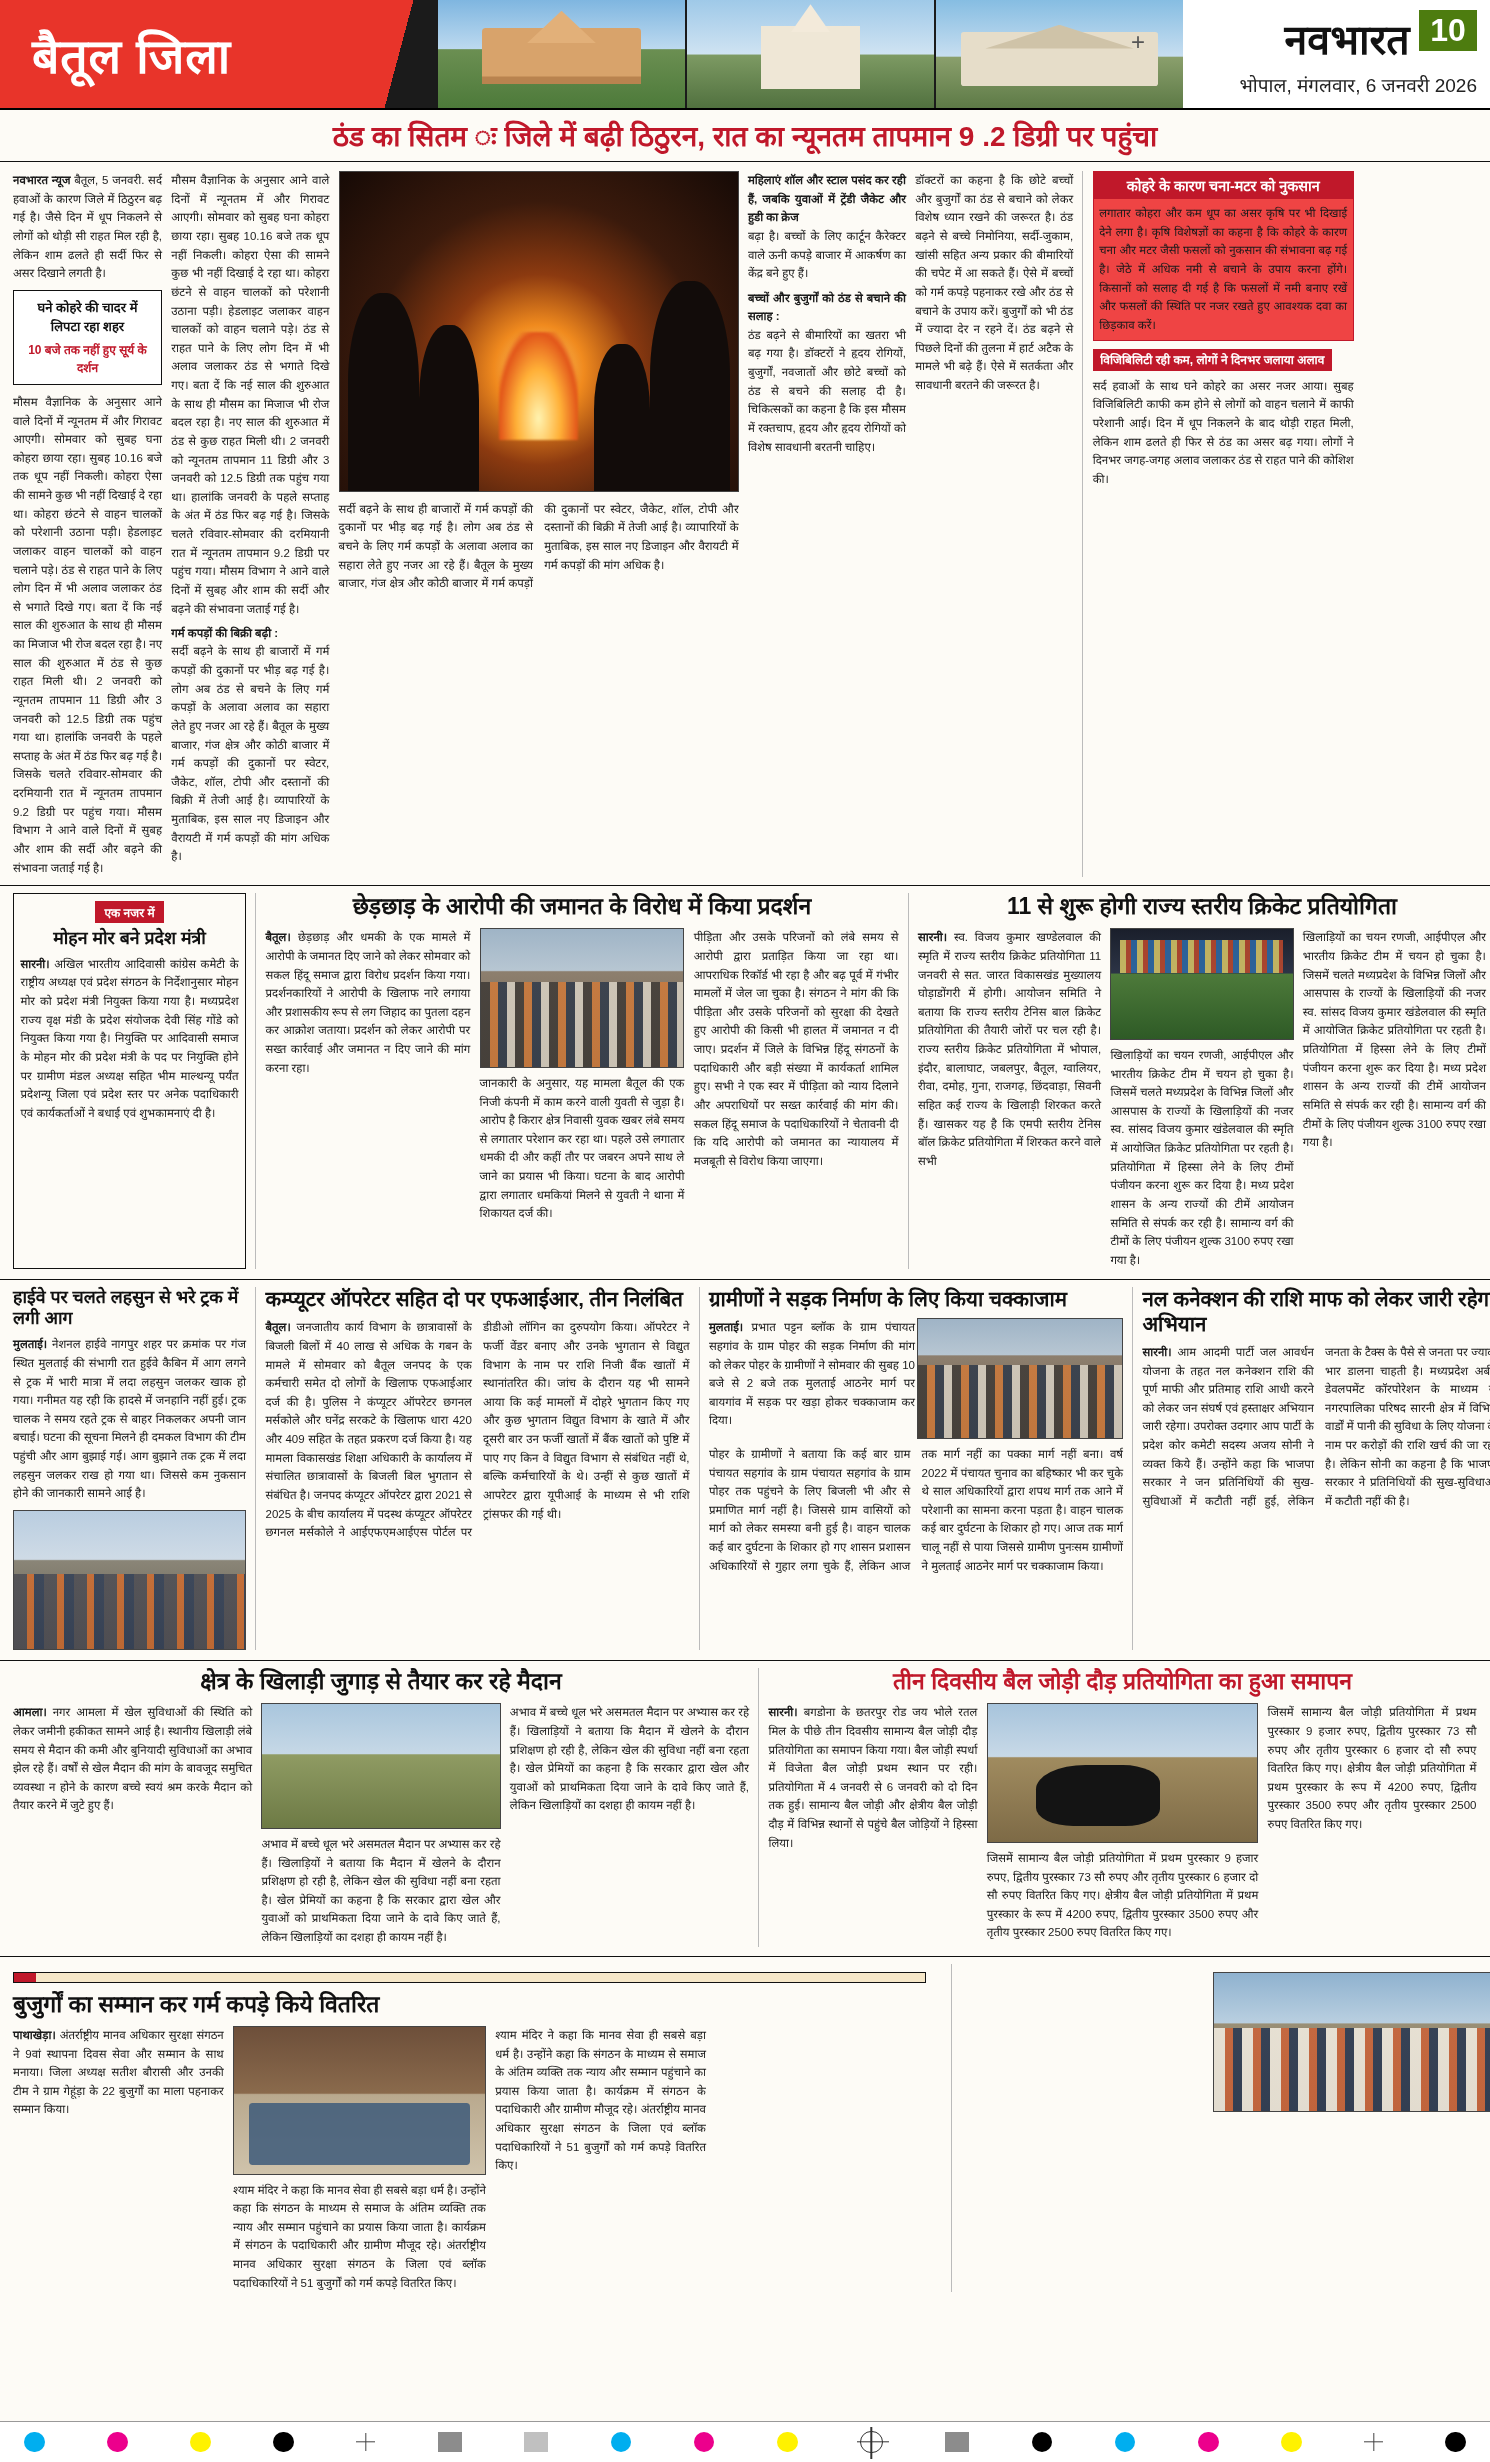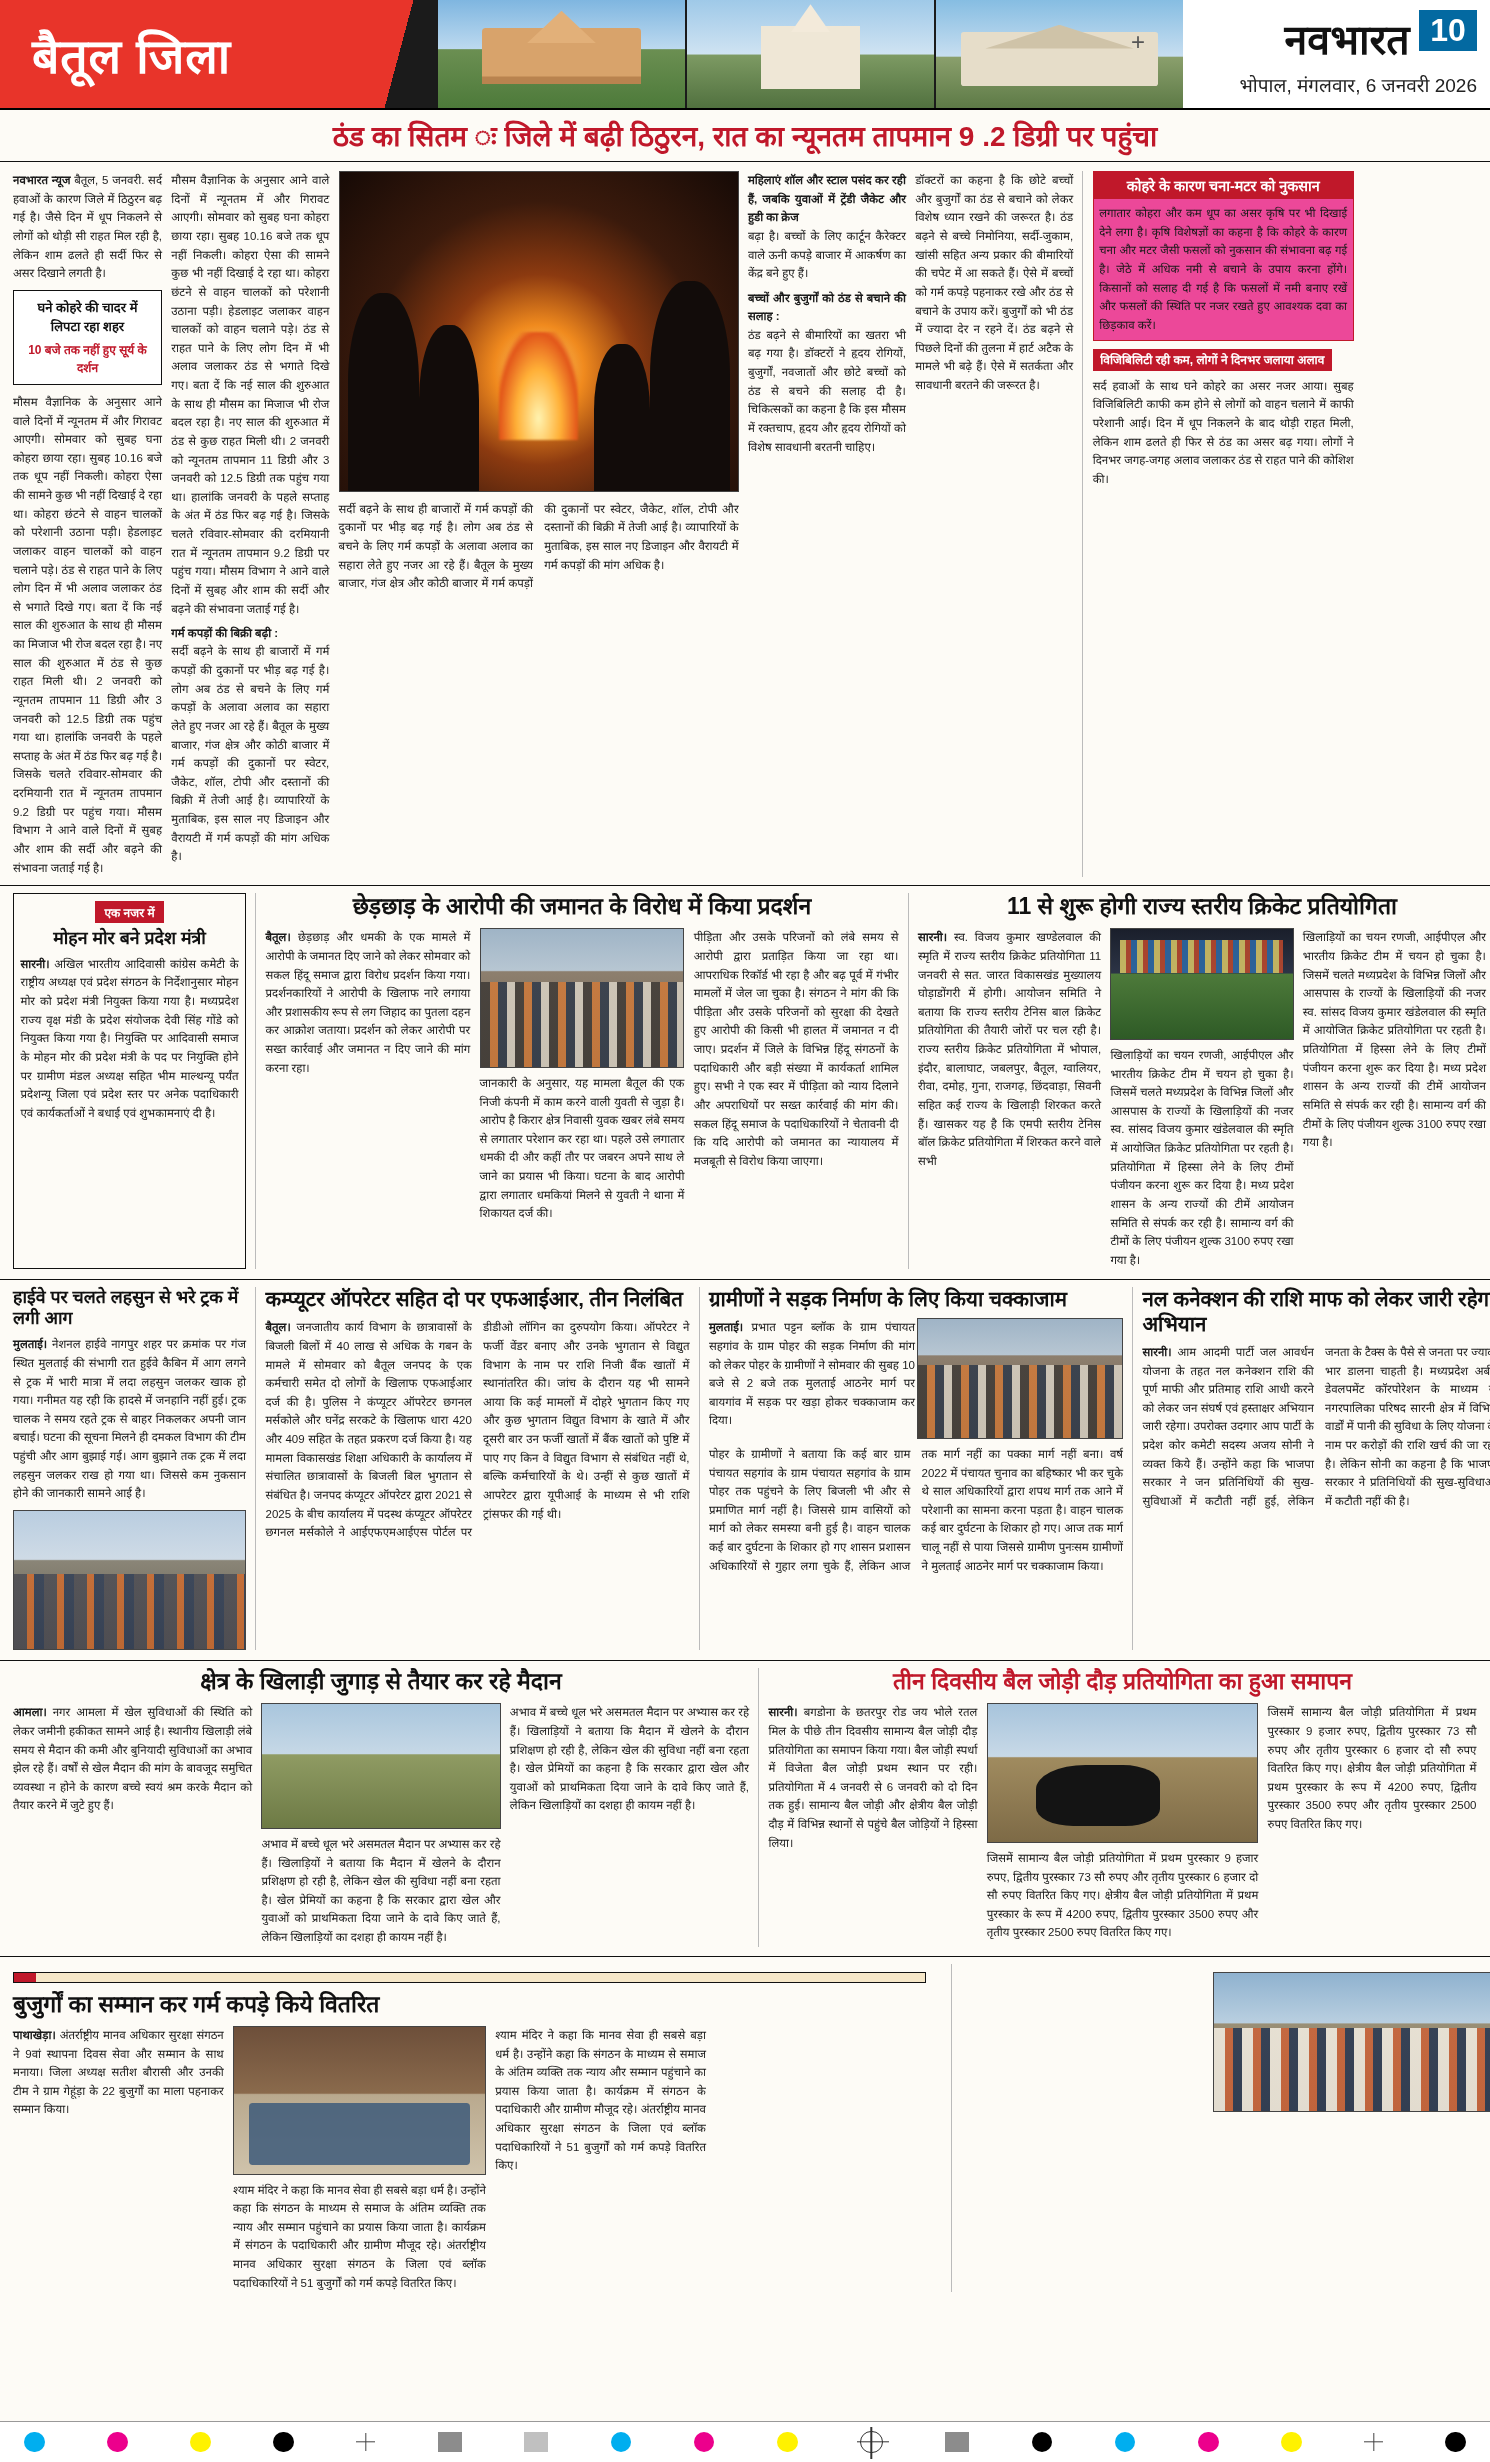--- a/index.html
+++ b/index.html
@@ -36,21 +36,21 @@
   .ph3 { background:linear-gradient(180deg,#86bde2 0%, #c7def0 52%, #8a9f6c 53%, #5d7a46 100%); }
   .ph3::before{content:"";position:absolute;left:10%;bottom:20%;width:80%;height:50%;background:#e6ddc9;border-radius:2.8px;}
   .ph3::after{content:"";position:absolute;left:20%;bottom:55%;width:60%;height:22%;background:#cfc3a8;clip-path:polygon(50% 0,100% 100%,0 100%);}
   .mh-right {
     width:307px; background:#fff; display:flex; flex-direction:column;
     align-items:flex-end; justify-content:center; padding-right:13px; position:relative;
   }
   .mh-plus { position:absolute; left:-52px; top:28px; font-size:24px; color:#555; }
   .mh-brandrow { display:flex; align-items:flex-start; gap:9.3px; }
   .mh-brand { font-size:41px; font-weight:bold; color:#111; letter-spacing:0px; }
-  .mh-pageno { background:#0369a1; color:#fff; font-size:32px; font-weight:bold; padding:1.9px 11.2px; }
+  .mh-pageno { background:#4d7c0f; color:#fff; font-size:32px; font-weight:bold; padding:1.9px 11.2px; }
   .mh-date { font-size:19px; color:#222; margin-top:5.6px; }
 
   
   .lead-headline {
     font-size:28px; font-weight:bold; color:#c0182a; text-align:center;
     padding:11.2px 9.3px 7.5px; line-height:1.15; border-bottom:1.9px solid #111;
   }
 
   
   .col-text { font-size:11.5px; line-height:1.62; text-align:justify; color:#1a1a1a; }
@@ -77,21 +77,21 @@
   .f4{right:22%;width:14%;height:46%;}
   .lead-photo .flame{position:absolute;left:40%;bottom:16%;width:20%;height:34%;background:radial-gradient(ellipse at 50% 80%,#fff3b0,#ffb037 40%,#e2561a 70%,rgba(0,0,0,0) 78%);filter:blur(0.9px);}
 
   .highlight-box {
     border:1.9px solid #111; padding:7.5px 7.5px; margin-top:7.5px; background:#fff;
     font-size:12.6px; line-height:1.45; font-weight:bold; text-align:center;
   }
   .hb-title{ font-size:13px; color:#111; }
   .hb-sub{ color:#c0182a; margin-top:5.6px; font-size:12px; }
 
-  .side-red-box { border:1.9px solid #c0182a; background:#ec4899; padding:5.6px; }
+  .side-red-box { border:1.9px solid #c0182a; background:#ef4444; padding:5.6px; }
   .side-red-title {
     background:#c0182a; color:#fff; font-weight:bold; font-size:14.4px;
     text-align:center; padding:3.7px 5.6px; margin:-5.6px -5.6px 5.6px;
   }
   .tag-red {
     display:inline-block; background:#c0182a; color:#fff; font-weight:bold;
     font-size:12px; padding:2.8px 7.5px; margin:7.5px 0 5.6px;
   }
 
   

